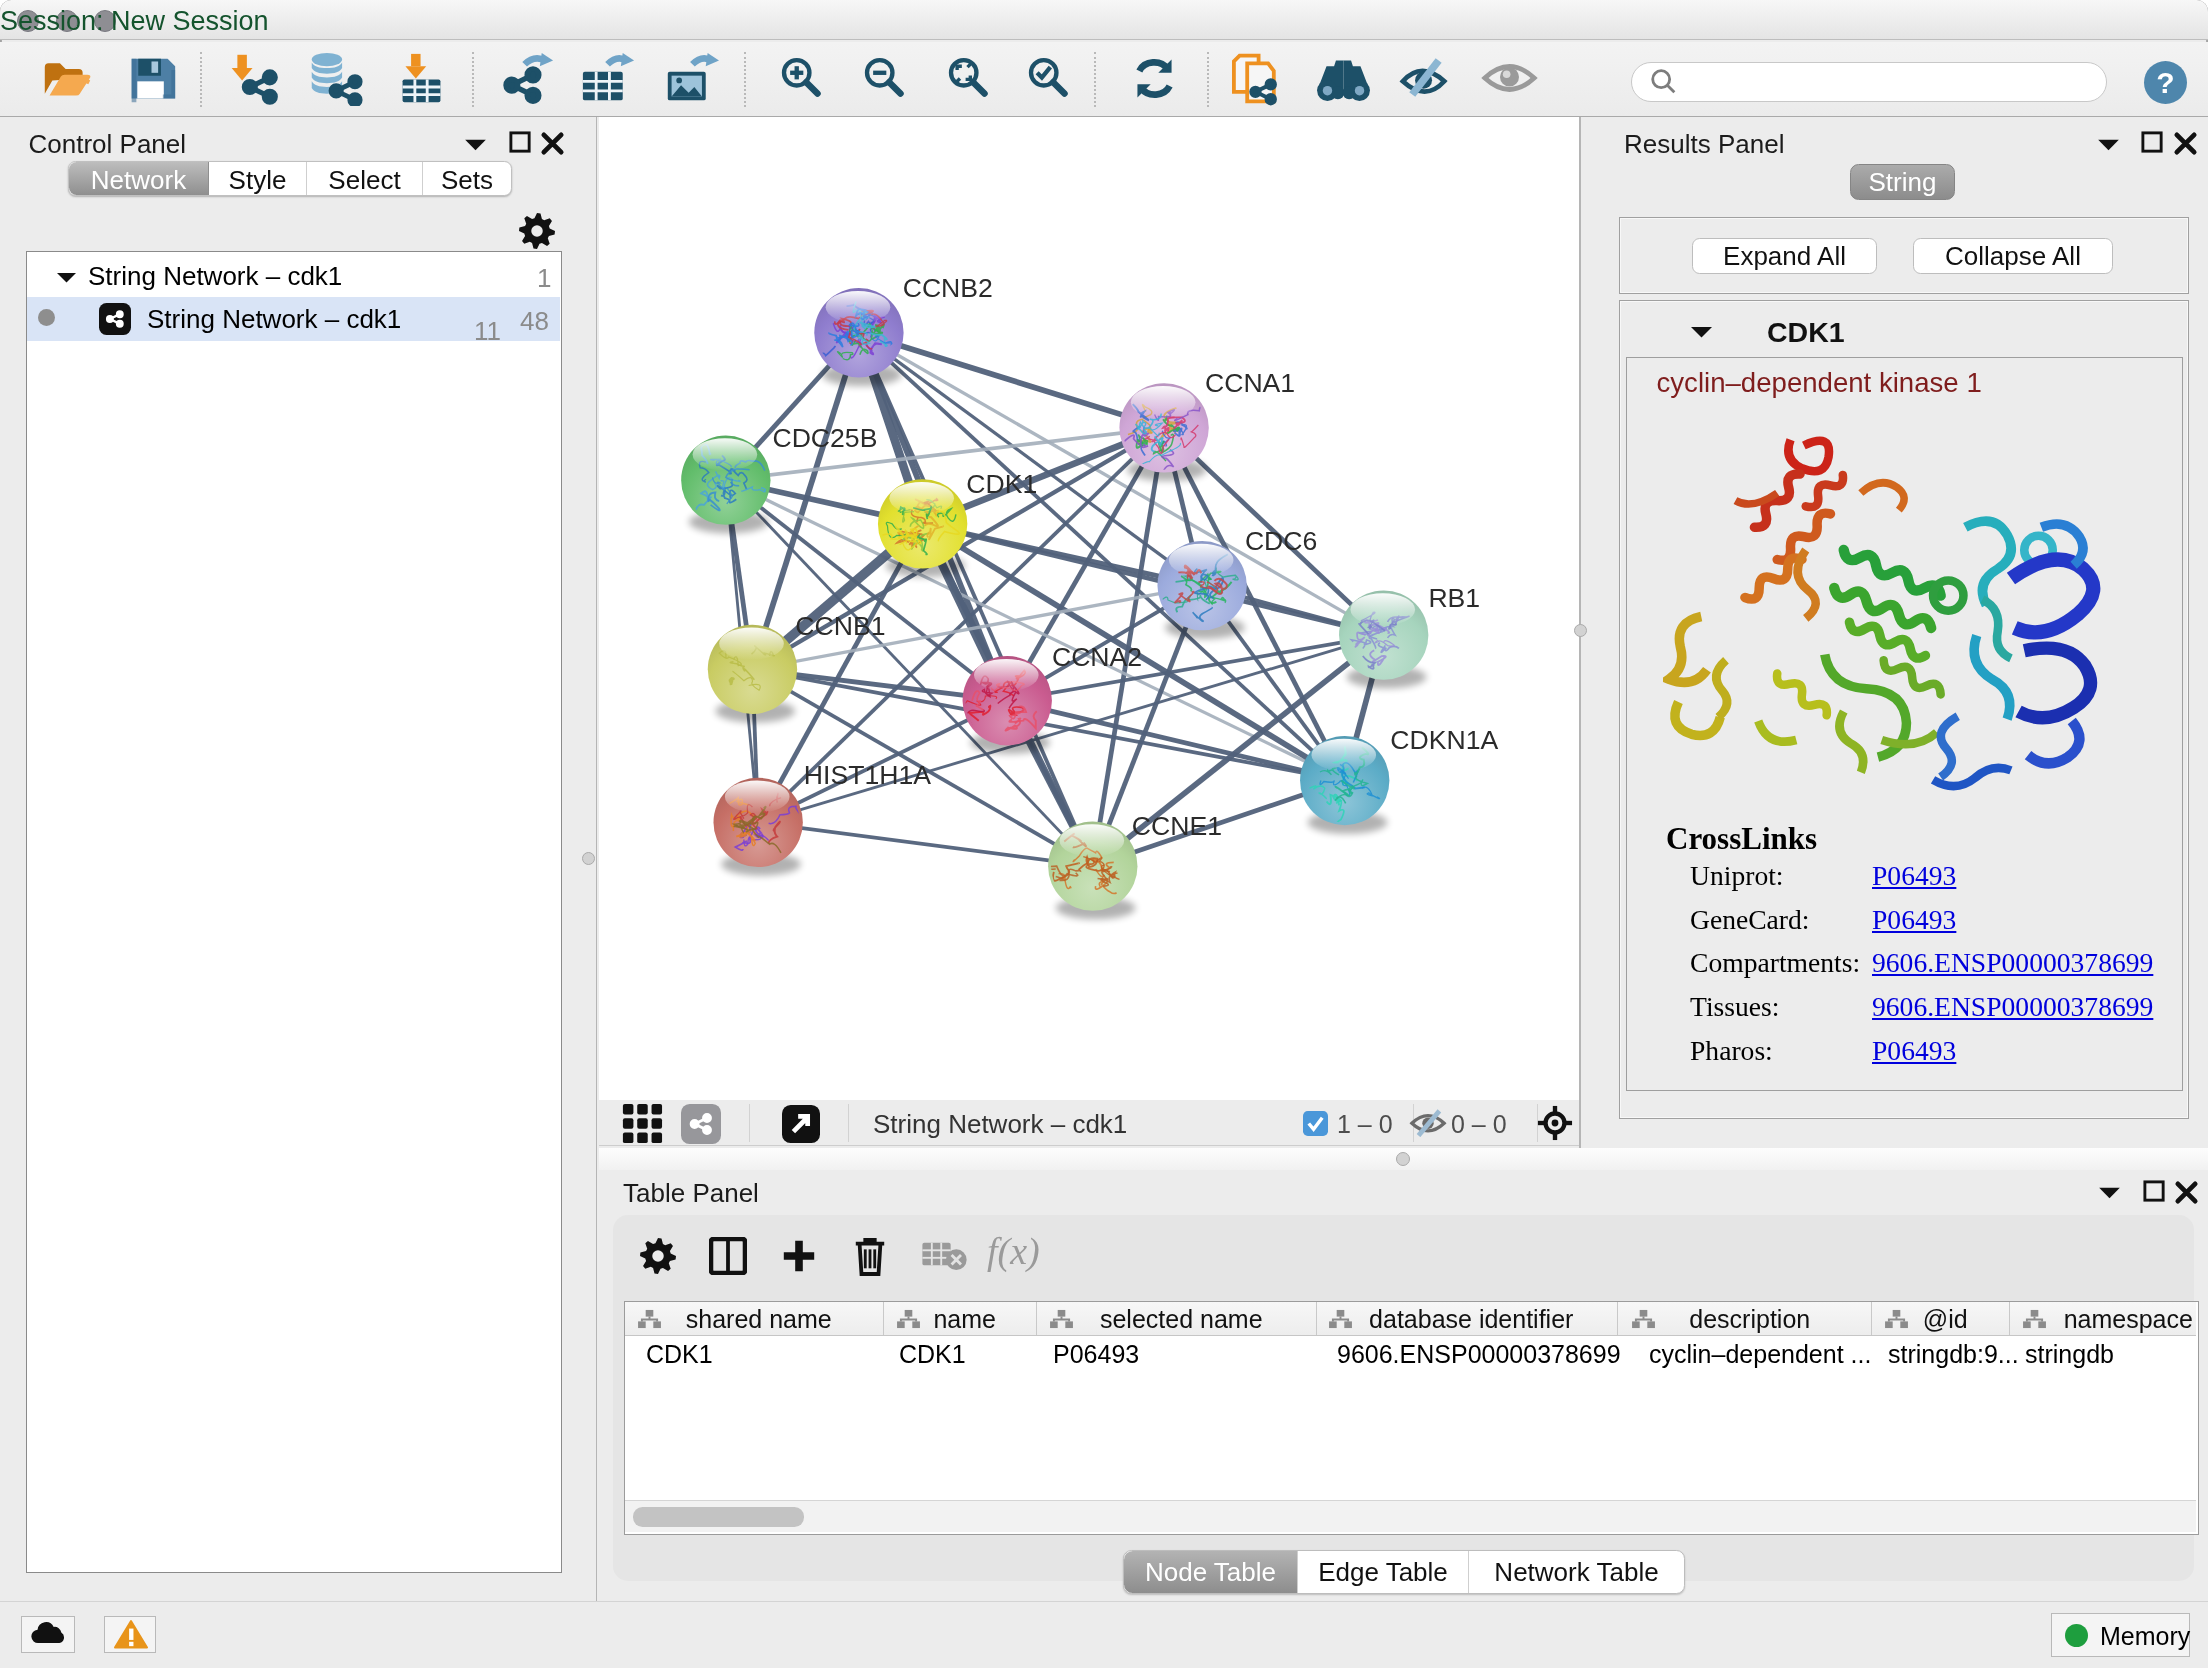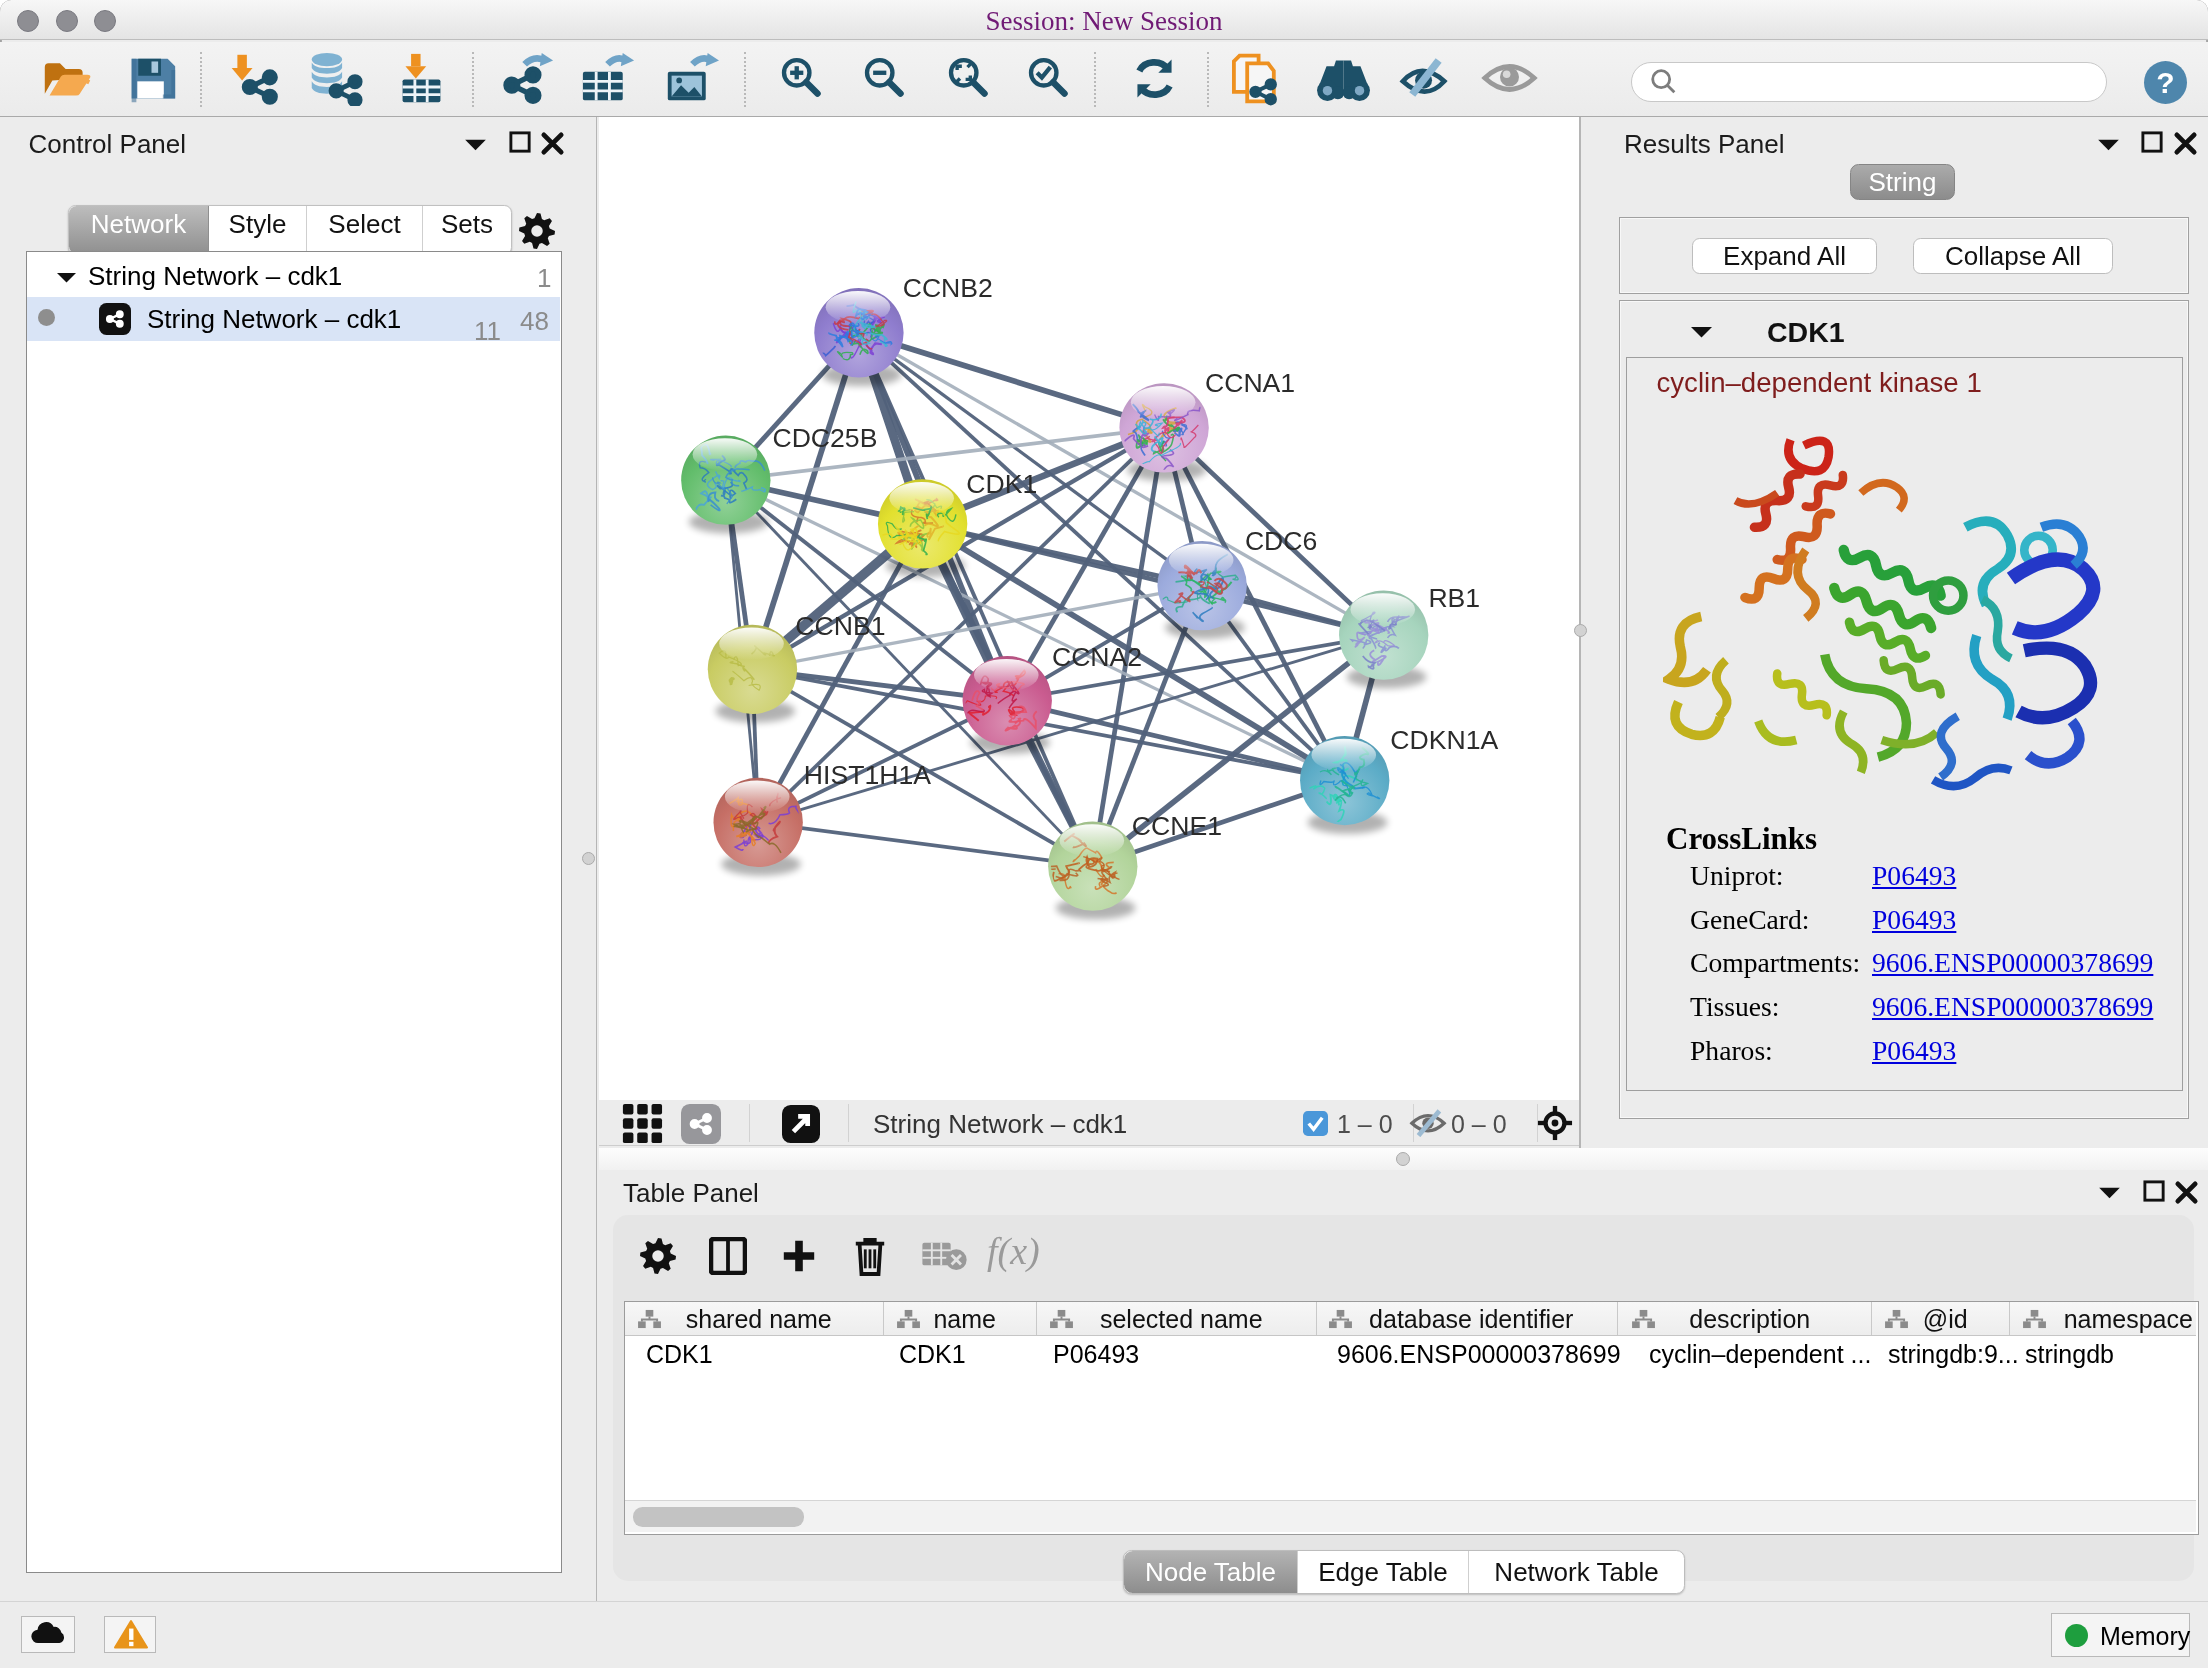--- a/index.html
+++ b/index.html
@@ -1,28 +1,28 @@
 <!DOCTYPE html>
 <html style="font-size:15px"><head><meta charset="utf-8"><title>Session: New Session</title>
 <style>
 * { margin:0; padding:0; box-sizing:border-box; }
 html,body { width:2208px; height:1668px; font-family:"Liberation Sans",sans-serif; background:#fff; overflow:hidden; }
 .abs { position:absolute; }
 #win { position:relative; width:2208px; height:1668px; background:#ececec; border-radius:11.4px 11.4px 0 0; overflow:hidden; box-shadow:inset 0 0 0 1.9px #a3a3a3; }
 #titlebar { left:0; top:0; width:2208px; height:40px; background:linear-gradient(#f7f7f7,#e4e4e4); border-bottom:1.9px solid #bdbdbd; border-radius:11.4px 11.4px 0 0; }
 .tl { position:absolute; top:9.5px; width:22px; height:22px; border-radius:50%; background:#8e8e93; border:1px solid #7a7a80; }
-#title { position:absolute; top:5.7px; left:0; width:2208px; text-align:center; font-size:27px; font-weight:500; color:#701a75;font-family:Liberation Serif, serif; }
+#title { position:absolute; top:5.7px; left:0; width:2208px; font-size:27px; font-weight:500; color:#14532d; }
 #toolbar { left:0; top:42px; width:2208px; height:75px; background:linear-gradient(#f3f3f3,#ebebeb); border-bottom:1.9px solid #a9a9a9; }
 .tsep { position:absolute; top:9.5px; height:55px; width:0; border-left:2.9px dotted #b9b9b9; }
 #searchbox { position:absolute; left:1631px; top:20px; width:476px; height:40px; background:#fff; border:1.9px solid #c8c8c8; border-radius:20px; }
 #helpq { position:absolute; left:2144px; top:19px; width:43px; height:43px; border-radius:50%; background:#4e86ac; color:#fff; font-size:30px; font-weight:bold; text-align:center; line-height:43px; }
 
 #cp { left:0; top:117px; width:597px; height:1484px; background:#ececec; border-right:1.9px solid #b5b5b5; }
 .ptitle { font-size:26px; color:#1b1b1b; }
-#cptabs { position:absolute; left:68px; top:44px; width:444px; height:50px; background:#fff; border:1px solid #c0c0c0; border-radius:7.6px; box-shadow:0 1px 1.9px rgba(0,0,0,0.25); display:flex;margin-top:44px; }
+#cptabs { position:absolute; left:68px; top:44px; width:444px; height:35px; background:#fff; border:1px solid #c0c0c0; border-radius:7.6px; box-shadow:0 1px 1.9px rgba(0,0,0,0.25); display:flex; }
 #cptabs .tab { flex:none; text-align:center; font-size:26px; line-height:37px; color:#111; border-right:1px solid #cfcfcf; }
 #cptabs .tab.sel { background:linear-gradient(#bdbdbd,#8f8f8f); color:#fff; border-radius:7.6px 0 0 7.6px; border-right:1px solid #8f8f8f; }
 #cpbar { position:absolute; left:26px; top:94px; width:536px; height:40px; background:linear-gradient(#ebebeb,#dcdcdc); border:1px solid #c2c2c2; border-bottom:none; }
 #cpbar .lbl { position:absolute; left:0; top:6.7px; width:100%; text-align:center; font-size:25px; color:#222; }
 #tree { position:absolute; left:26px; top:134px; width:536px; height:1322px; background:#fff; border:1.9px solid #8a8a8a; }
 .trow { position:absolute; left:0; width:533px; height:43px; font-size:26px; color:#000; }
 .tnum { position:absolute; top:7.6px; color:#8b8b8b; }
 
 #canvas { left:599px; top:117px; width:980px; height:983px; background:#fff; }
 #netbar { left:599px; top:1100px; width:980px; height:46px; background:#ececec; border-bottom:1.9px solid #cdcdcd; }

